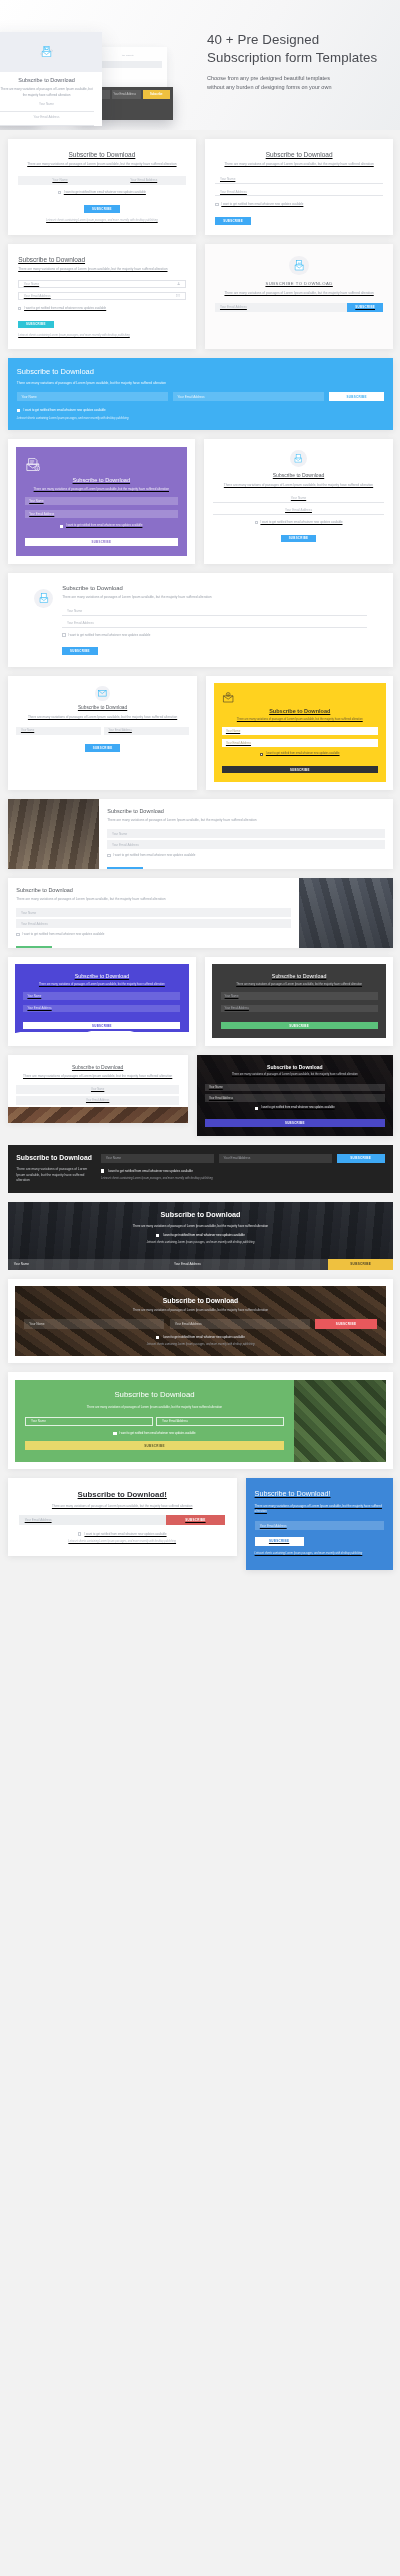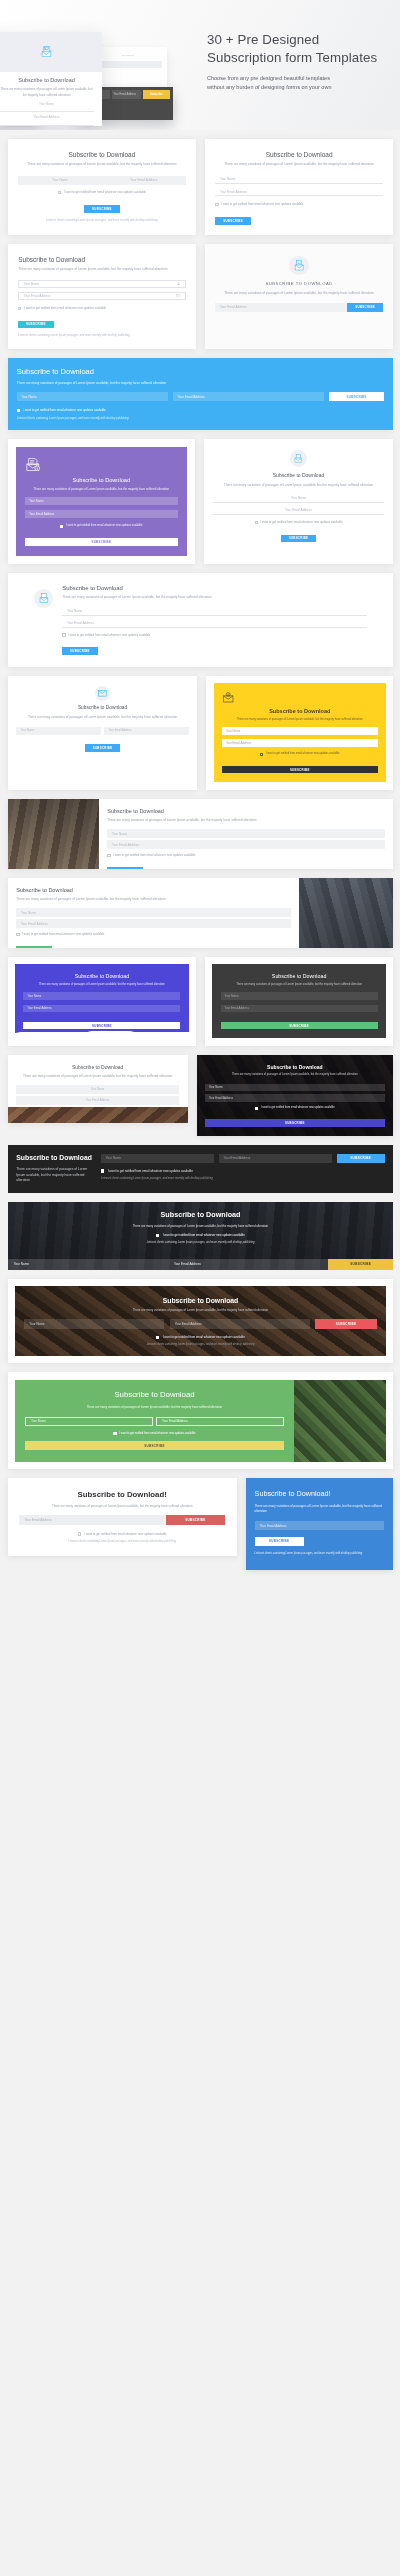--- a/index.html
+++ b/index.html
@@ -57,21 +57,21 @@
   .hs-ghost .g1 { font-size:2.3px; color:#b9bec6; text-align:center; }
   .hs-ghost .g2 { margin-top:5.2px; height:7.2px; background:#eceef1; }
 
   .hero-text { position: absolute; left: 207px; top: 31px; width: 177px; }
   .hero-text h1 { font-size: 13.3px; font-weight: 300; color: #4a4c52; line-height: 1.36; letter-spacing: 0.1px; }
   .hero-text p { margin-top: 7.2px; font-size: 5.5px; color: #5d6068; line-height: 1.66; max-width: 137px; }
 
   
   .showcase { padding: 9px 7.8px 13px; display:flex; flex-direction:column; gap: 9px; }
   .row2 { display:flex; gap: 9px; }
-  .row2 > * { flex: 1 1 0; min-width: 0; }
+  .row2 > * { flex: 1 1 0; min-width: 0; text-decoration: underline; }
 
   .tile {
     background:#fff; box-shadow: 0 1.3px 6.5px rgba(40,45,60,.09);
     position: relative; overflow: hidden;
   }
 
   
   .t-title { font-size: 6.5px; font-weight: 400; color:#55595f; text-align:center; }
   .t-sub   { font-size: 3.2px; color:#9aa0aa; text-align:center; line-height:1.85; margin-top:4.6px; }
   .t-note  { font-size: 2.7px; color:#b3b8c0; font-style: italic; line-height:1.8; }
@@ -296,21 +296,21 @@
           <p>There are many variations of passages of Lorem Ipsum available, but the majority have suffered alteration</p>
           <div class="ph">Your Name</div>
           <div class="line"></div>
           <div class="ph">Your Email Address</div>
           <div class="line"></div>
         </div>
       </div>
     </div>
 
     <div class="hero-text">
-      <h1>30 + Pre Designed Subscription form Templates</h1>
+      <h1>40 + Pre Designed Subscription form Templates</h1>
       <p>Choose from any pre designed beautiful templates without any burden of designing forms on your own</p>
     </div>
   </div>
 
   <div class="showcase">
 
     <div class="row2">
 
       <div class="tile tile-a">
         <div class="t-title">Subscribe to Download</div>

